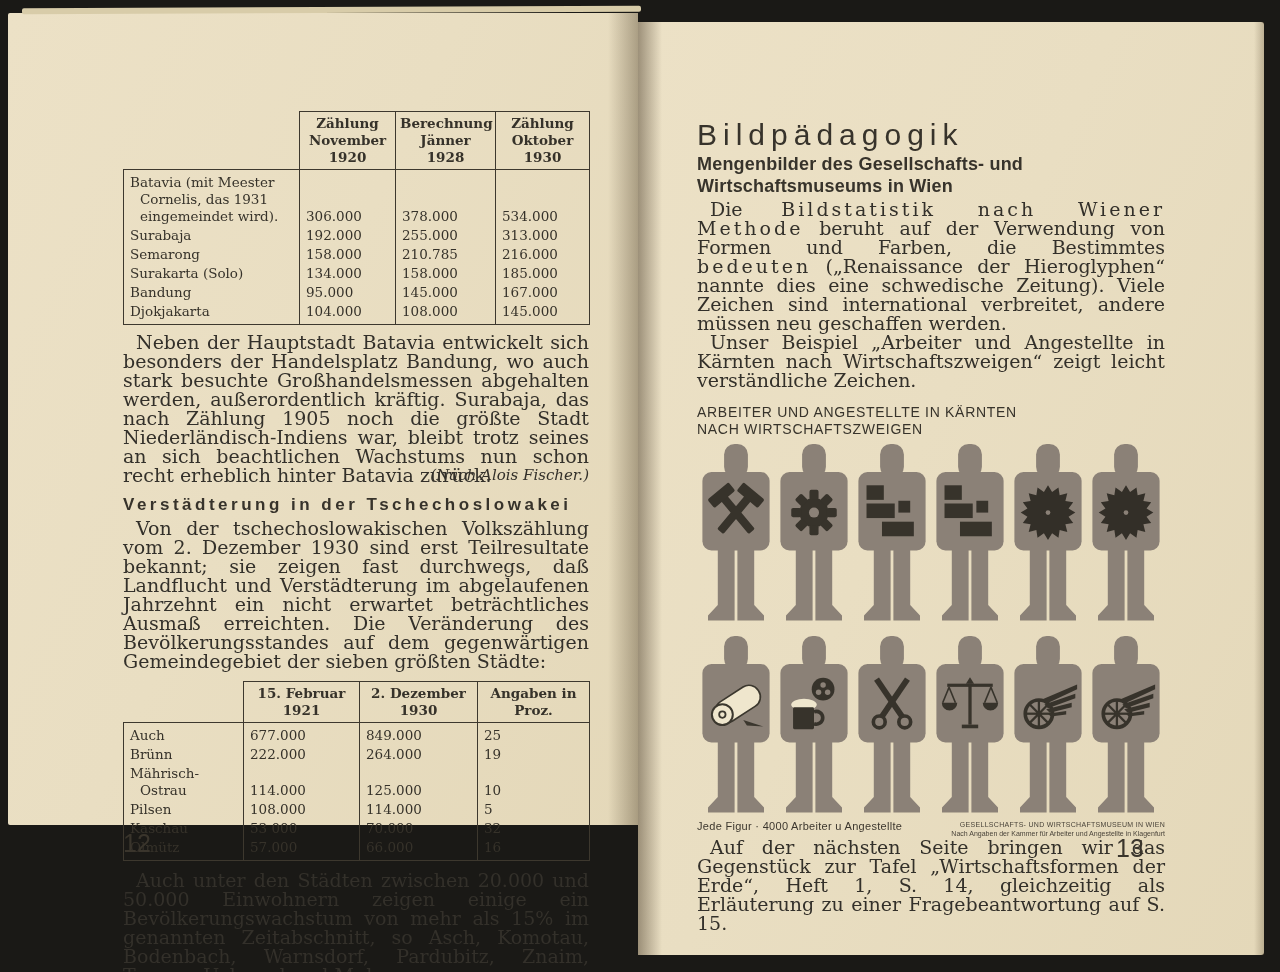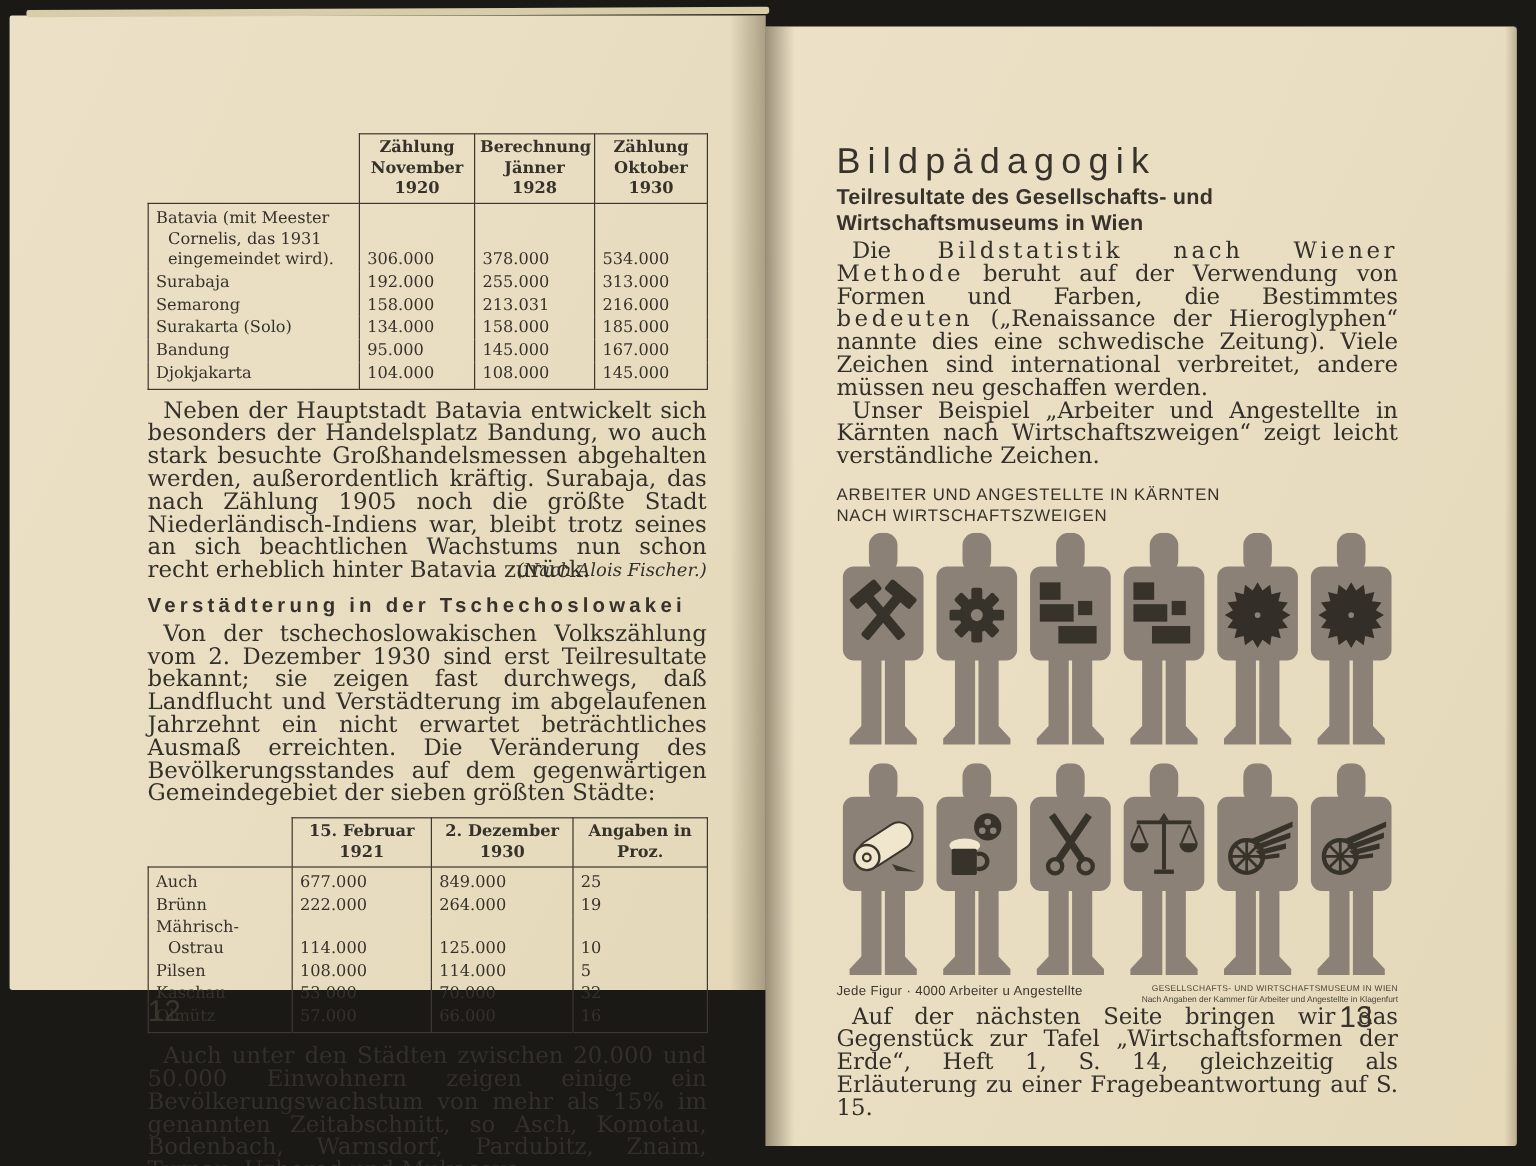--- a/index.html
+++ b/index.html
@@ -188,21 +188,21 @@
               </tr>
               <tr>
                 <td class="lbl">Surabaja</td>
                 <td class="val">192.000</td>
                 <td class="val">255.000</td>
                 <td class="val">313.000</td>
               </tr>
               <tr>
                 <td class="lbl">Semarong</td>
                 <td class="val">158.000</td>
-                <td class="val">213.031</td>
+                <td class="val">210.785</td>
                 <td class="val">216.000</td>
               </tr>
               <tr>
                 <td class="lbl">Surakarta (Solo)</td>
                 <td class="val">134.000</td>
                 <td class="val">158.000</td>
                 <td class="val">185.000</td>
               </tr>
               <tr>
                 <td class="lbl">Bandung</td>
@@ -287,21 +287,21 @@
       <p class="body indent" style="margin-top:10px">Auch unter den Städten zwischen 20.000 und 50.000 Einwohnern zeigen einige ein Bevölkerungswachstum von mehr als 15% im genannten Zeitabschnitt, so Asch, Komotau, Bodenbach, Warnsdorf, Pardubitz, Znaim, Tyrnau, Uzhorod und Mukacevo.</p>
     </div>
 
     <div class="pagenum pagenum-left">12</div>
   </div>
 
   <div class="page page-right">
     <div class="content content-right">
 
       <h1 class="h-sans heading-bild">Bildpädagogik</h1>
-      <h3 class="h-sans subheading">Teilresultate des Gesellschafts- und Wirtschaftsmuseums in Wien</h3>
+      <h3 class="h-sans subheading">Mengenbilder des Gesellschafts- und Wirtschaftsmuseums in Wien</h3>
 
       <p class="body indent" style="margin-top:3px">
         <span>Die </span><span class="sperr">Bildstatistik nach Wiener Methode</span><span> beruht auf der Verwendung von Formen und Farben, die Bestimmtes </span><span class="sperr">bedeuten</span><span> („Renaissance der Hieroglyphen“ nannte dies eine schwedische Zeitung). Viele Zeichen sind international verbreitet, andere müssen neu geschaffen werden.</span>
       </p>
 
       <p class="body indent">Unser Beispiel „Arbeiter und Angestellte in Kärnten nach Wirtschaftszweigen“ zeigt leicht verständliche Zeichen.</p>
 
       <div class="h-sans chart-title">
         <div>ARBEITER UND ANGESTELLTE IN KÄRNTEN</div>
         <div>NACH WIRTSCHAFTSZWEIGEN</div>

